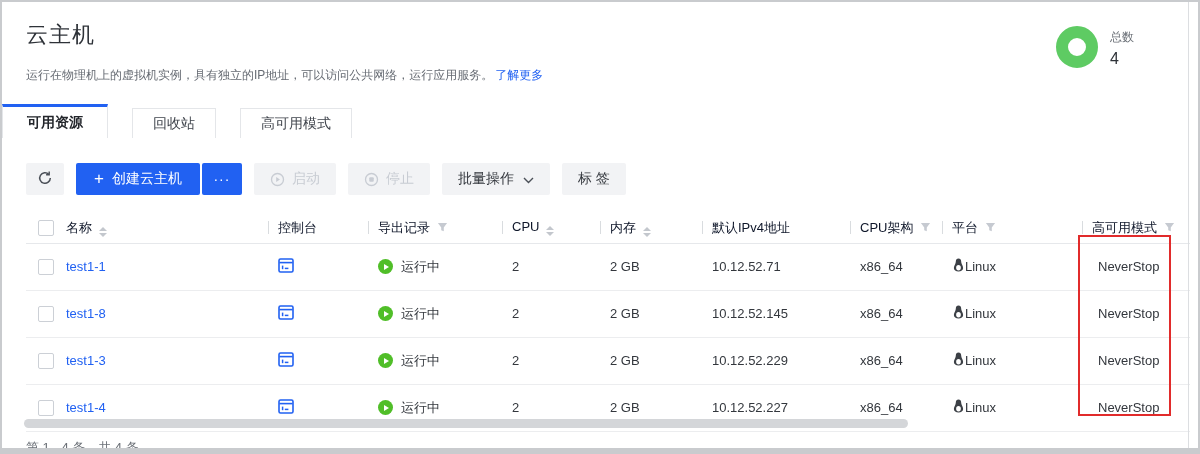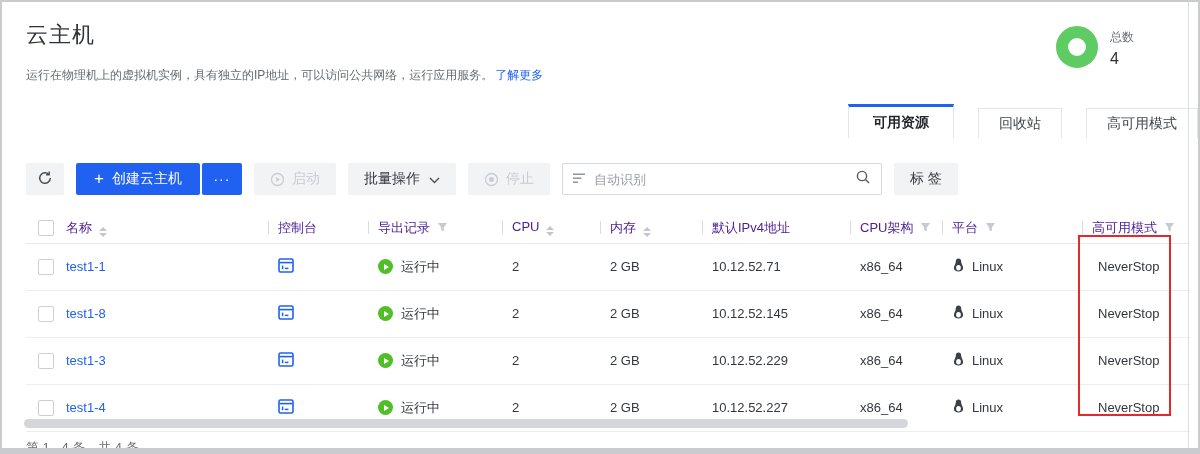--- a/index.html
+++ b/index.html
@@ -14,21 +14,21 @@
   .page-header { padding:18px 12px 0 24px; position:relative; }
   .page-title { font-size:22px; color:#2e3238; font-weight:400; letter-spacing:1px; }
   .page-desc { margin-top:17px; font-size:12px; color:#666b73; }
   .page-desc a { color:#2161f2; text-decoration:none; margin-left:2px; }
   .total-widget { position:absolute; top:24px; right:64px; display:flex; align-items:flex-end; gap:12px; }
   .donut { width:42px; height:42px; border-radius:50%; border:12px solid #5ecb63; background:#fff; }
   .total-label { font-size:12px; color:#6b7077; }
   .total-value { font-size:16px; color:#2e3238; margin-top:4px; }
 
   
-  .tabs { display:flex; align-items:flex-end; margin-top:20px;justify-content:flex-end; }
+  .tabs { display:flex; align-items:flex-end; margin-top:20px; }
   .tab { background:#fff; border:1px solid #e4e6e9; border-bottom:none; height:30px;
          display:flex; align-items:center; padding:0 20px; font-size:14px; color:#40454d; cursor:pointer; margin-left:24px; }
   .tab.active { border-top:3px solid #2161f2; height:34px; font-weight:bold; color:#23262b; padding:0 24px; margin-left:0; }
 
   
   .toolbar { display:flex; align-items:center; margin:25px 0 0 24px; }
   .btn { height:32px; display:inline-flex; align-items:center; justify-content:center; font-size:14px;
          border:none; border-radius:2px; cursor:pointer; background:#f2f3f5; color:#33373d; }
   .btn-icon-only { width:38px; }
   .btn-primary { background:#2161f2; color:#fff; padding:0 18px; }
@@ -39,39 +39,39 @@
   .plus { font-size:17px; margin-right:8px; font-weight:400; }
   .ml12 { margin-left:12px; } .ml2 { margin-left:2px; }
 
   .search-box { margin-left:12px; width:320px; height:32px; border:1px solid #d6d9dd; border-radius:2px;
                 display:flex; align-items:center; padding:0 10px; background:#fff; }
   .search-box input { border:none; outline:none; flex:1; font-size:13px; color:#333; margin-left:8px; font-family:inherit; }
   .search-box input::placeholder { color:#9aa0a8; }
 
   
   table { margin:18px 0 0 24px; width:1164px; border-collapse:collapse; table-layout:fixed; }
-  th { height:30px; font-size:13px; font-weight:400; color:#4c1d95; text-align:left; border-bottom:1px solid #e6e8eb;
+  th { height:30px; font-size:13px; font-weight:400; color:#0f172a; text-align:left; border-bottom:1px solid #e6e8eb;
        position:relative; padding-left:10px; white-space:nowrap; }
   th.no-pad { padding-left:0; }
   .sep { position:absolute; left:0; top:8px; width:1px; height:13px; background:#d9dcdf; }
   td { height:47px; font-size:13px; color:#33373d; border-bottom:1px solid #ecedef; padding-left:10px; white-space:nowrap; }
   td.no-pad { padding-left:0; }
   .checkbox { display:inline-block; width:16px; height:16px; border:1px solid #ccd0d6; border-radius:2px; background:#fff;
               vertical-align:middle; margin-left:12px; cursor:pointer; }
   .sort { display:inline-flex; flex-direction:column; gap:2px; margin-left:7px; vertical-align:1px; }
   .sort i { width:0; height:0; border-left:4px solid transparent; border-right:4px solid transparent; display:block; }
   .sort .up { border-bottom:4px solid #c3c7cd; }
   .sort .dn { border-top:4px solid #c3c7cd; }
   .funnel { margin-left:7px; vertical-align:-1px; }
   a.vm-link { color:#2161f2; text-decoration:none; cursor:pointer; }
   .status { display:flex; align-items:center; gap:8px;text-align:center; }
   .st-dot { width:15px; height:15px; border-radius:50%; background:#50be28; position:relative; flex:0 0 auto; }
   .st-dot::after { content:""; position:absolute; left:6px; top:4.5px; width:0; height:0;
                    border-top:3px solid transparent; border-bottom:3px solid transparent; border-left:5px solid #fff; }
-  .plat { display:flex; align-items:center; gap:7px; }
+  .plat { display:flex; align-items:center; gap:0; }
 
   
   .red-box { position:absolute; left:1076px; top:233px; width:93px; height:181px; border:2px solid #e12b2b; z-index:6; pointer-events:none; }
   .hscroll { position:absolute; left:22px; top:417px; width:884px; height:9px; border-radius:5px; background:#d4d6d9; cursor:pointer; }
   .pagination { position:absolute; left:24px; top:437px; font-size:13px; color:#6b7077; }
 </style>
 </head>
 <body>
 
 <div class="screen">
@@ -115,55 +115,37 @@
     </button>
     <button class="btn btn-disabled ml12">
       <span class="ic">
         <svg width="15" height="15" viewBox="0 0 16 16">
             <circle cx="8" cy="8" r="6.4" stroke="#c8ccd3" stroke-width="1.4" fill="none"></circle>
             <path d="M6.6 5.4l4 2.6-4 2.6z" fill="#c8ccd3"></path>
           </svg>
       </span>
       <span>启动</span>
     </button>
-    <button class="btn btn-batch ml12">
-      <span>批量操作</span>
-      <span>
-        <svg width="11" height="7" viewBox="0 0 11 7">
-            <path d="M1 1l4.5 4.5L10 1" stroke="#4a4f57" stroke-width="1.4" fill="none"></path>
-          </svg>
-      </span>
-    </button>
     <button class="btn btn-disabled ml12">
       <span class="ic">
         <svg width="15" height="15" viewBox="0 0 16 16">
             <circle cx="8" cy="8" r="6.4" stroke="#c8ccd3" stroke-width="1.4" fill="none"></circle>
             <rect x="5.6" y="5.6" width="4.8" height="4.8" rx="1" fill="#c8ccd3"></rect>
           </svg>
       </span>
       <span>停止</span>
     </button>
-    <div class="search-box ml12">
+    <button class="btn btn-batch ml12">
+      <span>批量操作</span>
       <span>
-        <svg width="13" height="11" viewBox="0 0 13 11">
-            <g stroke="#878e99" stroke-width="1.4">
-              <path d="M0 1.2h12"></path>
-              <path d="M0 5.2h8.5"></path>
-              <path d="M0 9.2h5"></path>
-            </g>
+        <svg width="11" height="7" viewBox="0 0 11 7">
+            <path d="M1 1l4.5 4.5L10 1" stroke="#4a4f57" stroke-width="1.4" fill="none"></path>
           </svg>
       </span>
-      <input type="text" placeholder="自动识别" style="">
-      <span>
-        <svg width="16" height="16" viewBox="0 0 16 16">
-            <circle cx="7" cy="7" r="4.6" stroke="#555a61" stroke-width="1.4" fill="none"></circle>
-            <path d="M10.5 10.5L14 14" stroke="#555a61" stroke-width="1.4"></path>
-          </svg>
-      </span>
-    </div>
+    </button>
     <button class="btn ml12" style="padding:0 16px;">
       <span>标 签</span>
     </button>
   </div>
 
   <table>
     <colgroup>
       <col style="width:40px">
         <col style="width:202px">
         <col style="width:100px">

